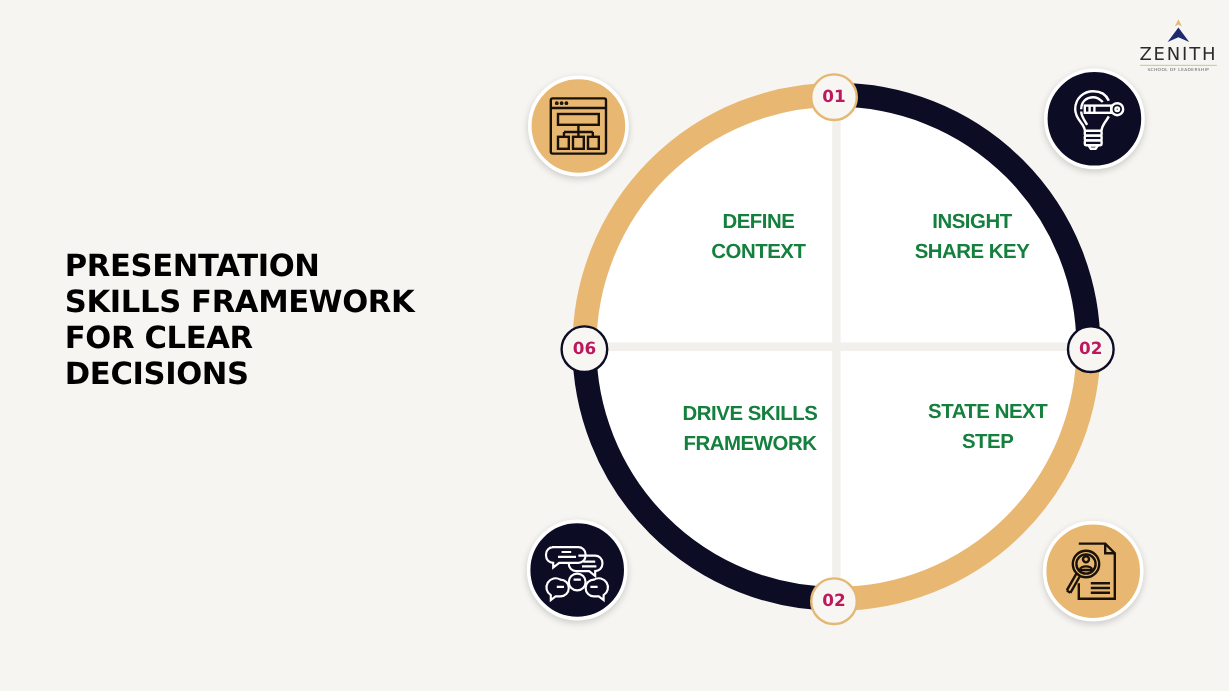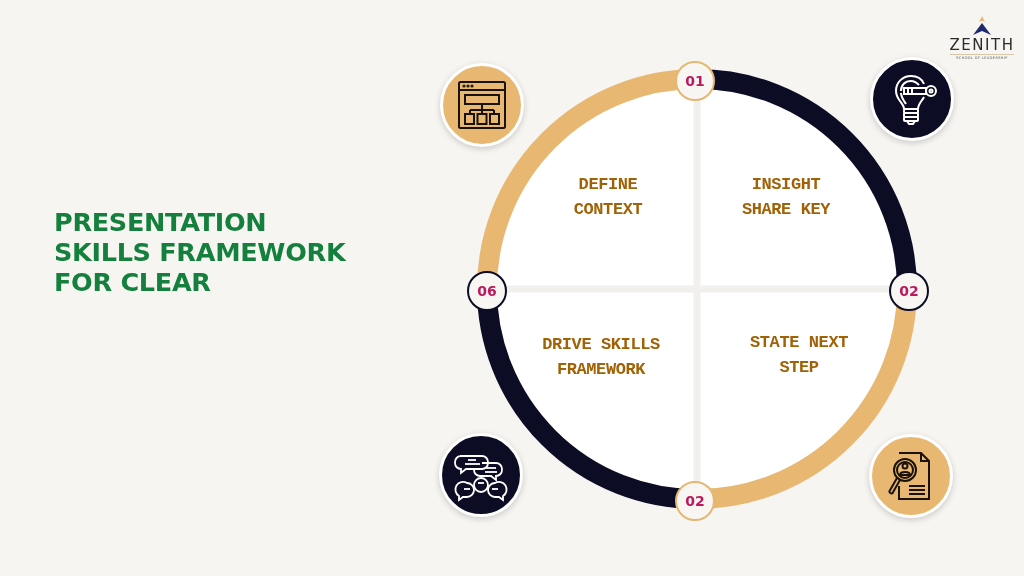--- a/index.html
+++ b/index.html
@@ -8,41 +8,42 @@
     background: #f6f5f2;
     font-family: "DejaVu Sans", sans-serif;
     position: relative;
   }
   .title {
     position: absolute; left: 54px; top: 207px;
     width: 320px;
     font-family: "DejaVu Sans", sans-serif;
     font-weight: bold;
     font-size: 25.5px; line-height: 30px;
-    color: #15803d; letter-spacing: -0.3px;
+    color: #000000; letter-spacing: -0.3px;
   }
   .title span { display: block; white-space: nowrap; }
   .logo {
     position: absolute; left: 944px; top: 14px; width: 76px; text-align: center;
   }
   .logo svg { display: block; margin: 0 auto; }
   .logo-name {
     font-family: "DejaVu Sans", sans-serif; font-size: 15px; letter-spacing: 1.5px;
     color: #2b2b2b; margin-top: 1px; line-height: 16px; text-align: center;
   }
   .logo-tag {
     font-family: "DejaVu Sans", sans-serif; font-size: 3.5px; letter-spacing: 0.4px;
     color: #555; border-top: 1px solid #d8c9a6; padding-top: 1px; margin: 1px 6px 0;
   }
   .diagram { position: absolute; left: 0; top: 0; width: 1024px; height: 576px; }
   .quad-label {
     position: absolute; text-align: center;
-    font-family: Liberation Mono, monospace; font-weight: bold;
-    font-size: 17px; line-height: 25px; color: #a16207; letter-spacing: -0.4px;
+    font-family: Liberation Sans, sans-serif; font-weight: bold;
+    font-size: 17px; line-height: 25px; color: #15803d; letter-spacing: -0.4px;
     white-space: nowrap;
+    margin-left: 24px;
   }
   .quad-label span { display: block; }
   .badge {
     position: absolute; width: 40px; height: 40px; border-radius: 50%;
     background: #f7f6f3; box-sizing: border-box;
     display: flex; align-items: center; justify-content: center;
     font-family: "DejaVu Sans", sans-serif; font-weight: bold; font-size: 14px; color: #be185d;
   }
   .badge.tan { border: 2px solid #e5b772; }
   .badge.navy { border: 2.5px solid #0c0d25; }
@@ -55,20 +56,21 @@
   .icon-circle.tan { background: #e8b872; }
   .icon-circle.navy { background: #0c0d25; }
 </style>
 </head>
 <body>
 
 <div class="title">
   <span>PRESENTATION</span>
   <span>SKILLS FRAMEWORK</span>
   <span>FOR CLEAR</span>
+  <span>DECISIONS</span>
 </div>
 
 <div class="logo">
   <svg width="20" height="22" viewBox="0 0 20 22">
     <polygon points="10,2 13,8 10,6.5 7,8" fill="#e8b872"></polygon>
     <polygon points="10,9 19,21 10,17 1,21" fill="#1e2a6e"></polygon>
   </svg>
   <div class="logo-name">ZENITH</div>
   <div class="logo-tag">SCHOOL OF LEADERSHIP</div>
 </div>

